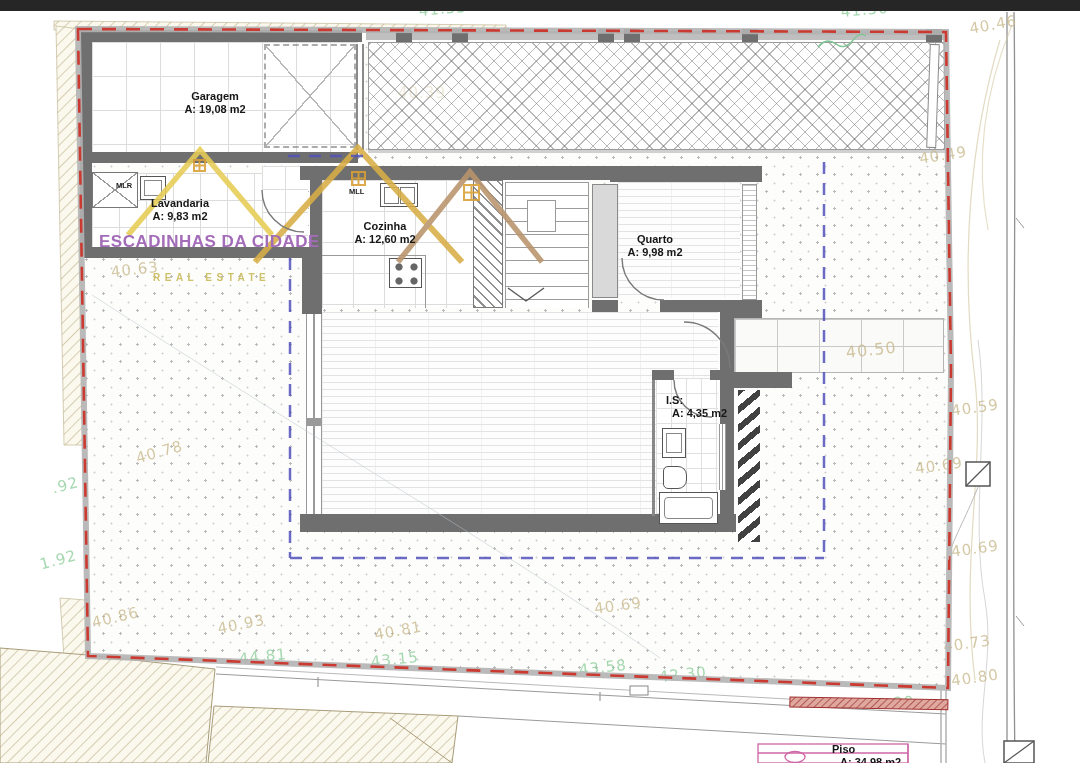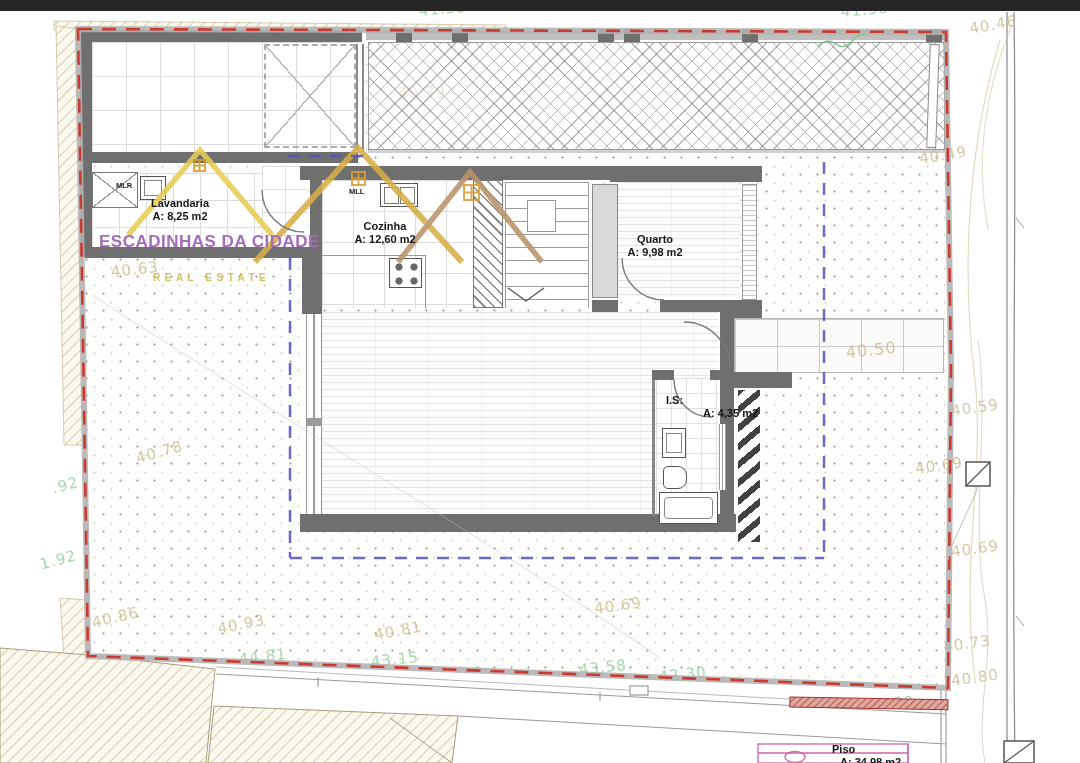--- a/index.html
+++ b/index.html
@@ -229,35 +229,39 @@
       <line x1="758" y1="753" x2="908" y2="753"></line>
       <ellipse cx="795" cy="757" rx="10" ry="5.5"></ellipse>
       <line x1="908" y1="744" x2="908" y2="763"></line>
     </g>
 
     <path d="M818,47 q8,-10 18,-3 q9,7 18,-5 q6,-7 12,-3" stroke="#82c596" stroke-width="1.5" fill="none"></path>
 
     <path d="M92,295 C300,430 520,560 660,658" stroke="#b8c4cc" stroke-width="1" fill="none" opacity=".5"></path>
   </svg>
 
+  <div class="lbl" style="left:150px;top:90px;width:130px;">
+    <div>Garagem</div>
+    <div>A: 19,08 m2</div>
+  </div>
   <div class="lbl" style="left:115px;top:197px;width:130px;">
     <div>Lavandaria</div>
-    <div>A: 8,25 m2</div>
+    <div>A: 9,83 m2</div>
   </div>
   <div class="lbl" style="left:325px;top:220px;width:120px;">
     <div>Cozinha</div>
     <div>A: 12,60 m2</div>
   </div>
   <div class="lbl" style="left:595px;top:233px;width:120px;">
     <div>Quarto</div>
     <div>A: 9,98 m2</div>
   </div>
   <div class="lbl" style="left:666px;top:394px;width:70px;text-align:left;">
     <div>I.S:</div>
-    <div style="padding-left:6px;margin-left:31px;">A: 4,35 m2</div>
+    <div style="padding-left:6px;">A: 4,35 m2</div>
   </div>
   <div class="tiny" style="left:116px;top:181px;">MLR</div>
   <div class="tiny" style="left:349px;top:187px;">MLL</div>
 
   <div class="lbl" style="left:832px;top:743px;text-align:left;">
     <div>Piso</div>
     <div style="padding-left:8px;">A: 34,98 m2</div>
   </div>
 
   <span class="elev" style="left:968px;top:20px;transform:rotate(-10deg);">40.46</span>

